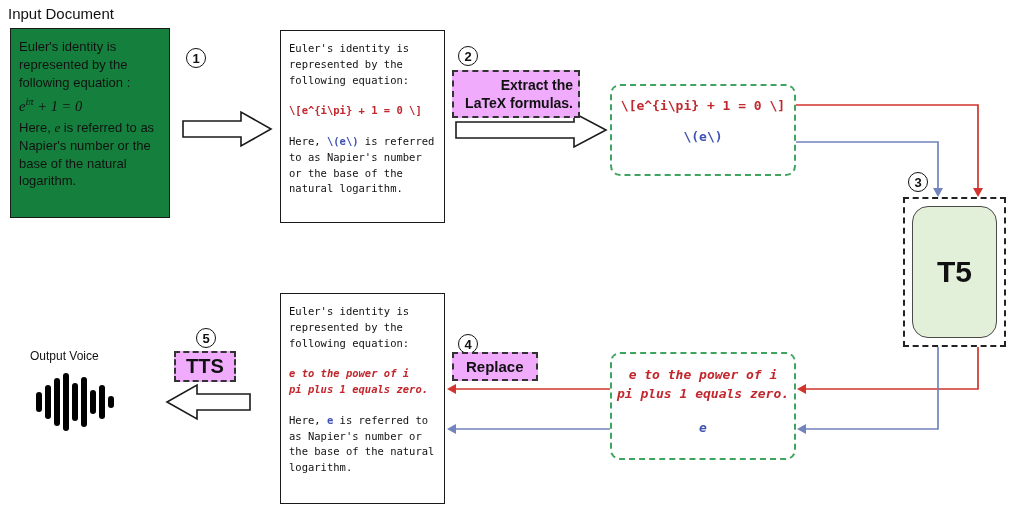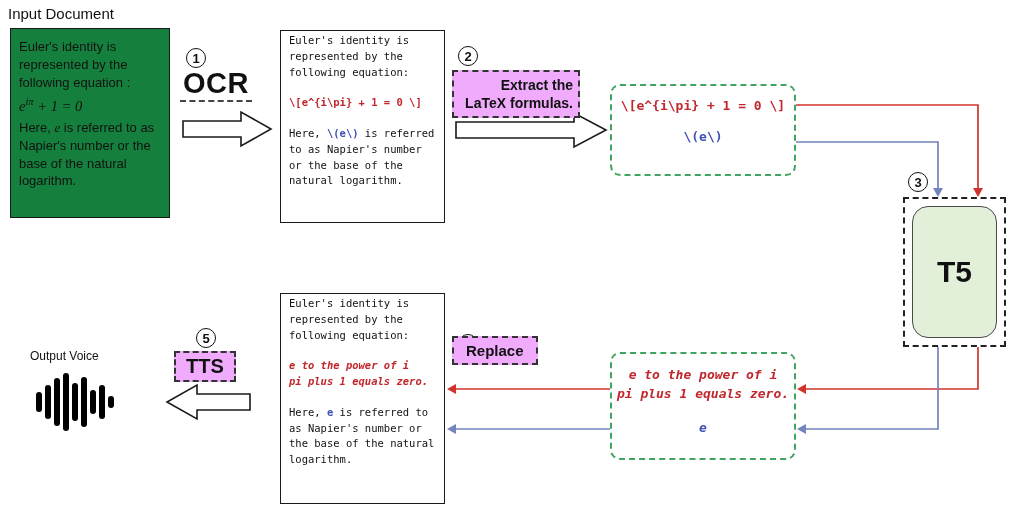--- a/index.html
+++ b/index.html
@@ -11,21 +11,21 @@
 
   .title { font-weight: normal; font-size: 15px; }
 
   .doc-box { border: 1.6px solid #1a1a1a; background: #15803d; padding: 9px 8px;
              font-size: 13px; line-height: 1.38; }
   .equation { text-align: left; font-family: "Liberation Serif", serif; font-style: italic;
               font-size: 14.5px; margin: 3px 0; }
   .equation sup { font-size: 10.5px; }
   .math { font-family: "Liberation Serif", serif; font-style: italic; }
 
-  .mono-box { border: 1.6px solid #1a1a1a; background: #fff; padding: 2px 8px;
+  .mono-box { border: 1.6px solid #1a1a1a; background: #fff; padding: 10px 8px;
               font-family: "DejaVu Sans Mono", monospace; font-size: 10.5px; line-height: 1.5; }
   .mono-box p { margin: 0 0 15px; }
   .mono-box p:last-child { margin-bottom: 0; }
   .formula { font-weight: bold; white-space: nowrap; }
 
   .red-text { color: var(--formula-red); }
   .blue-text { color: var(--symbol-blue); }
   .bold { font-weight: bold; }
   .italic { font-style: italic; }
   .pre { white-space: pre-line; }
@@ -93,21 +93,20 @@
 
   <div class="doc-box" style="left:10px;top:28px;width:160px;height:190px;">
     <span>Euler's identity is represented by the following equation :</span>
     <div class="equation"><span class="math">e</span><sup>iπ</sup><span> + 1 = 0</span></div>
     <span><span>Here, </span><span class="math">e</span><span> is referred to as Napier's number or the base of the natural logarithm.</span></span>
   </div>
 
   <div class="step-badge" style="left:186px;top:48px;">
       <span>1</span>
     </div>
-  <div class="ocr-label" style="left:180px;top:68px;">OCR</div>
 
   <div class="mono-box" style="left:280px;top:30px;width:165px;height:193px;">
     <p>Euler's identity is represented by the following equation:</p>
     <p class="formula red-text">\[e^{i\pi} + 1 = 0 \]</p>
     <p><span>Here, </span><span class="blue-text bold">\(e\)</span><span> is referred to as Napier's number or the base of the natural logarithm.</span></p>
   </div>
 
   <div class="step-badge" style="left:458px;top:46px;">
       <span>2</span>
     </div>
@@ -129,21 +128,21 @@
 
   <div class="green-box" style="left:610px;top:352px;width:186px;height:108px;">
     <div class="red-text italic pre">e to the power of i
 pi plus 1 equals zero.</div>
     <div class="g-symbol blue-text italic">e</div>
   </div>
 
   <div class="step-badge" style="left:458px;top:334px;">
       <span>4</span>
     </div>
-  <div class="dashed-label replace" style="left:452px;top:336px;">Replace</div>
+  <div class="dashed-label replace" style="left:452px;top:352px;">Replace</div>
 
   <div class="mono-box" style="left:280px;top:293px;width:165px;height:211px;">
     <p>Euler's identity is represented by the following equation:</p>
     <p class="red-text bold italic pre">e to the power of i
 pi plus 1 equals zero.</p>
     <p><span>Here, </span><span class="blue-text bold">e</span><span> is referred to as Napier's number or the base of the natural logarithm.</span></p>
   </div>
 
   <div class="step-badge" style="left:196px;top:328px;">
       <span>5</span>

